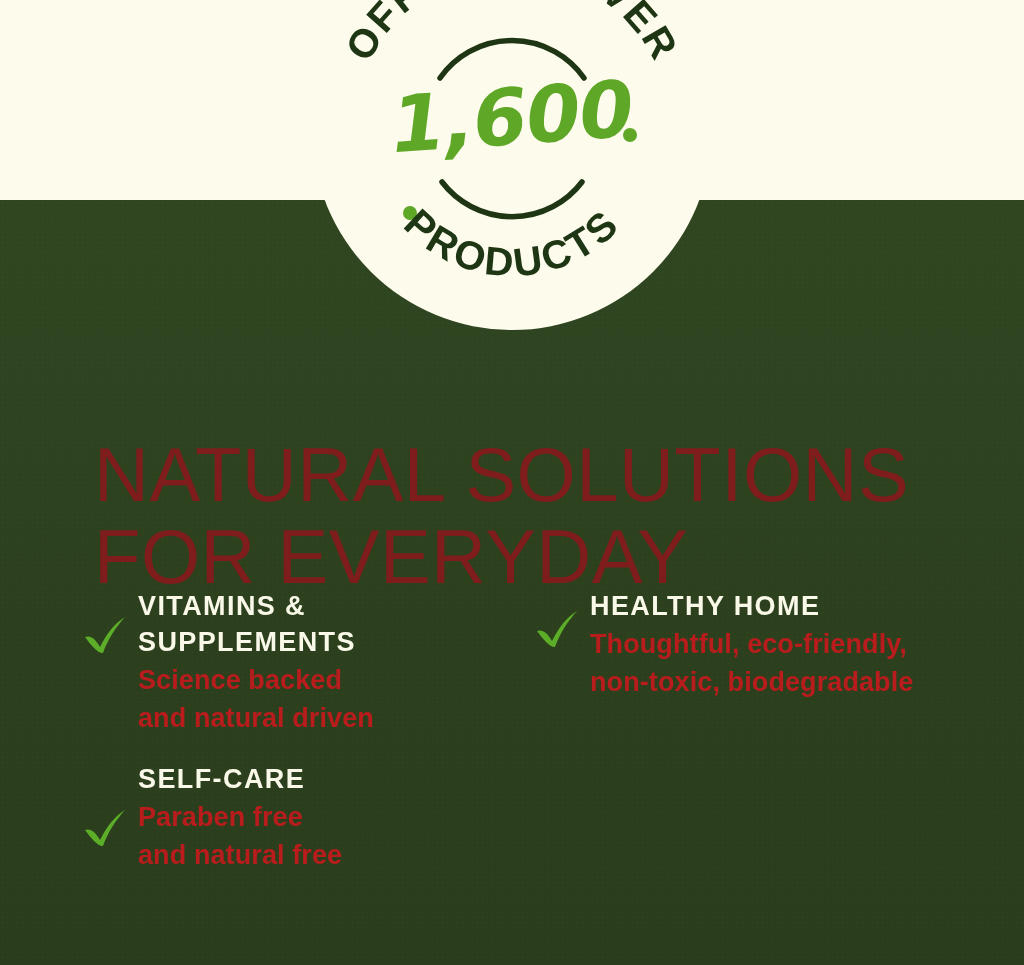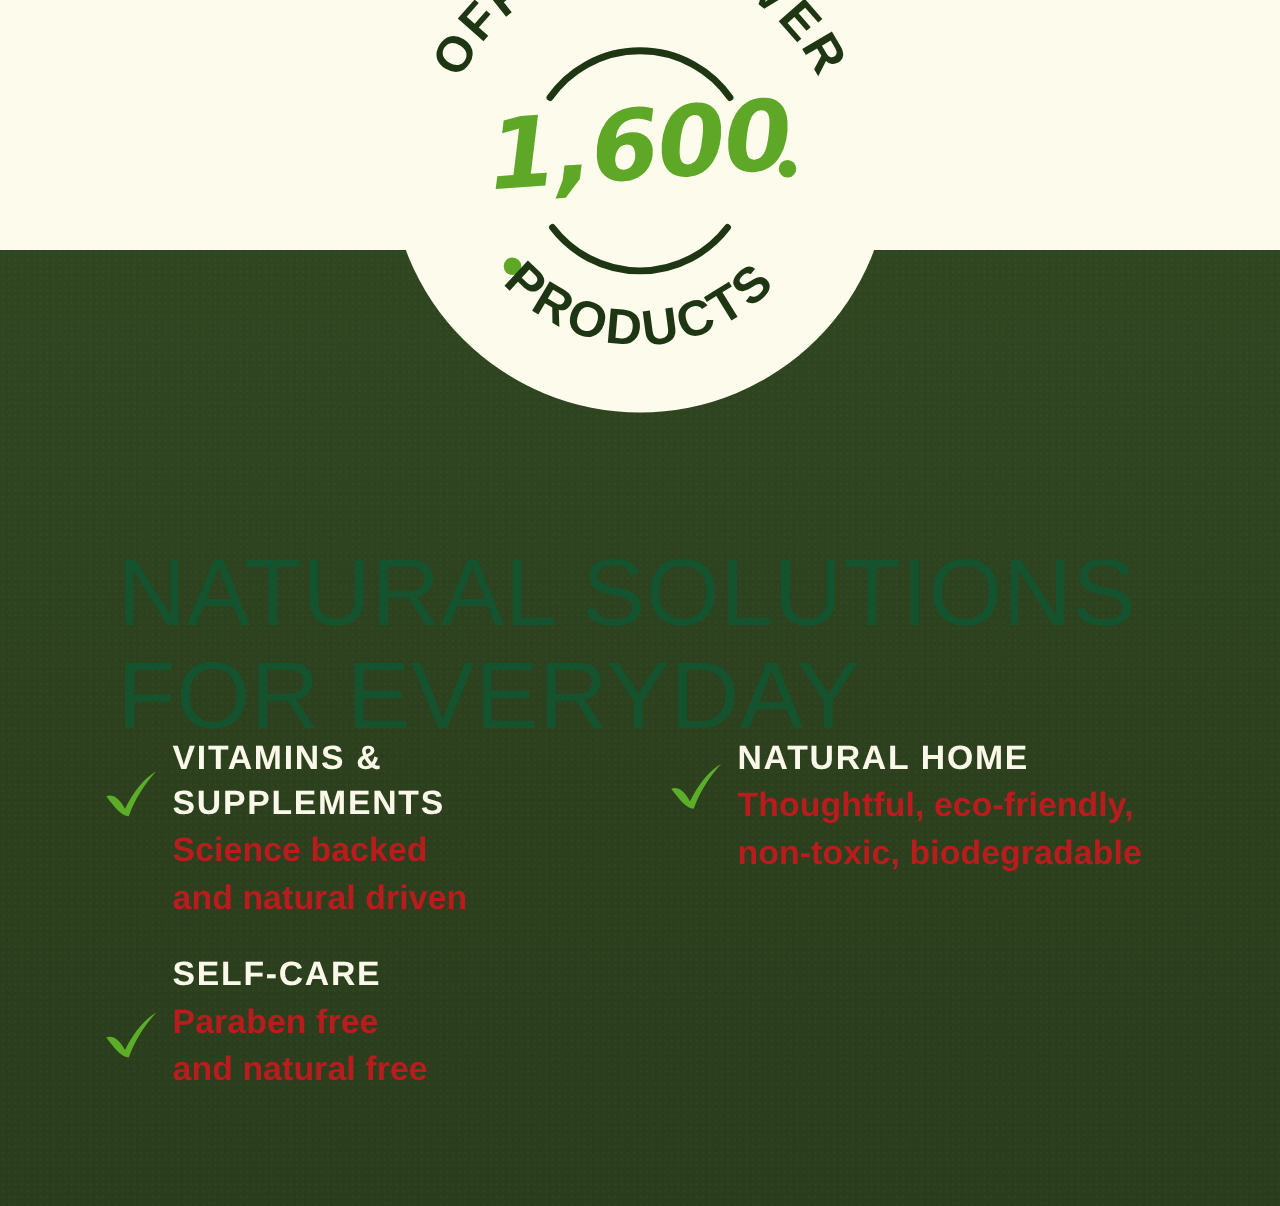--- a/index.html
+++ b/index.html
@@ -90,21 +90,21 @@
     color: #5FA726;
     transform: rotate(-4deg);
   }
 
   
   .headline {
     position: absolute;
     left: 94px;
     top: 383px;
     width: 880px;
-    color: #14532d;
+    color: #7f1d1d;
     font-family: "Liberation Sans", sans-serif;
     font-weight: 400;
     font-size: 76px;
     line-height: 82px;
     letter-spacing: 0.5px;
     z-index: 2;
   }
   .headline-line { display: block; white-space: nowrap; }
 
   
@@ -214,21 +214,21 @@
       </div>
     </div>
 
     <div class="feature feature--right">
       <span class="check">
         <svg viewBox="0 0 46 42" aria-hidden="true">
           <path d="M3 23 C8 21 13 24 18 33 C25 19 33 9 43 3 C34 13 26 25 21 39 C15 39 9 31 3 23 Z" fill="#5CAD28"></path>
         </svg>
       </span>
       <div class="feature-text">
-        <div class="feature-title">NATURAL HOME</div>
+        <div class="feature-title">HEALTHY HOME</div>
         <div class="feature-desc">Thoughtful, eco-friendly,
 non-toxic, biodegradable</div>
       </div>
     </div>
 
     <div class="feature feature--left feature--sc">
       <span class="check">
         <svg viewBox="0 0 46 42" aria-hidden="true">
           <path d="M3 23 C8 21 13 24 18 33 C25 19 33 9 43 3 C34 13 26 25 21 39 C15 39 9 31 3 23 Z" fill="#5CAD28"></path>
         </svg>

